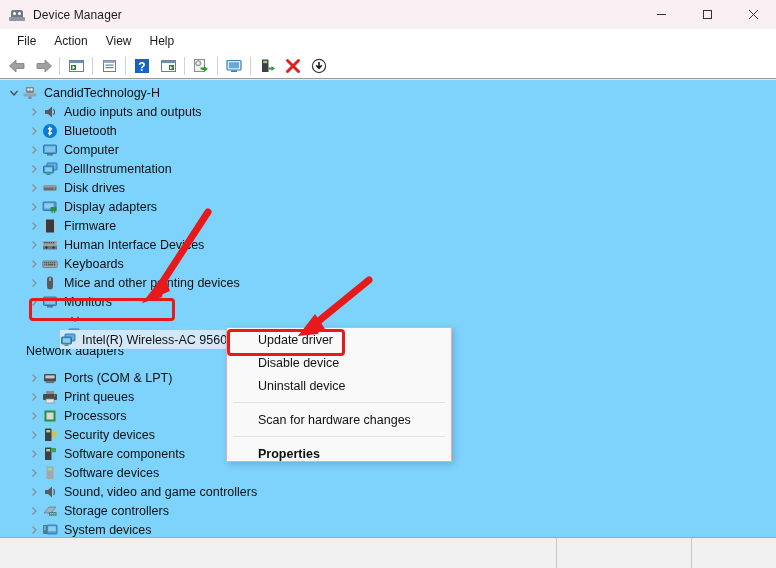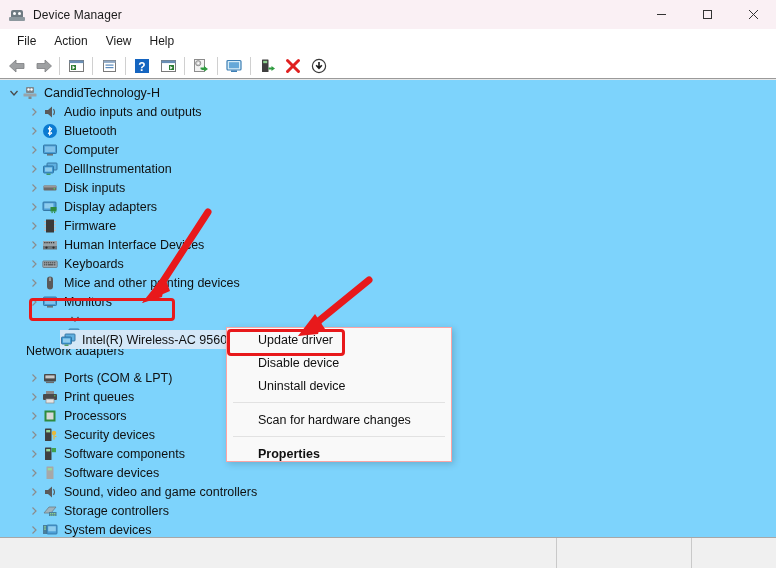--- a/index.html
+++ b/index.html
@@ -430,21 +430,21 @@
             <path d="M3.5,1.5 L7,5 L3.5,8.5" fill="none" stroke="#8c8c8c" stroke-width="1.2"></path>
           </svg>
       </span>
       <span class="ticon">
         <svg width="16" height="16" viewBox="0 0 16 16">
           <rect x="1.5" y="5.5" width="13" height="5" rx="1" fill="#6b6b6b"></rect>
           <rect x="1.5" y="5.5" width="13" height="2" rx="1" fill="#9a9a9a"></rect>
           <circle cx="12.3" cy="8.8" r="0.8" fill="#5ad15a"></circle>
         </svg>
       </span>
-      <span class="tlabel">Disk inputs</span>
+      <span class="tlabel">Disk drives</span>
     </div>
 
     <div class="treerow" style="left:26px; top:117px;">
       <span class="chev">
         <svg width="10" height="10" viewBox="0 0 10 10">
             <path d="M3.5,1.5 L7,5 L3.5,8.5" fill="none" stroke="#8c8c8c" stroke-width="1.2"></path>
           </svg>
       </span>
       <span class="ticon">
         <svg width="16" height="16" viewBox="0 0 16 16">

